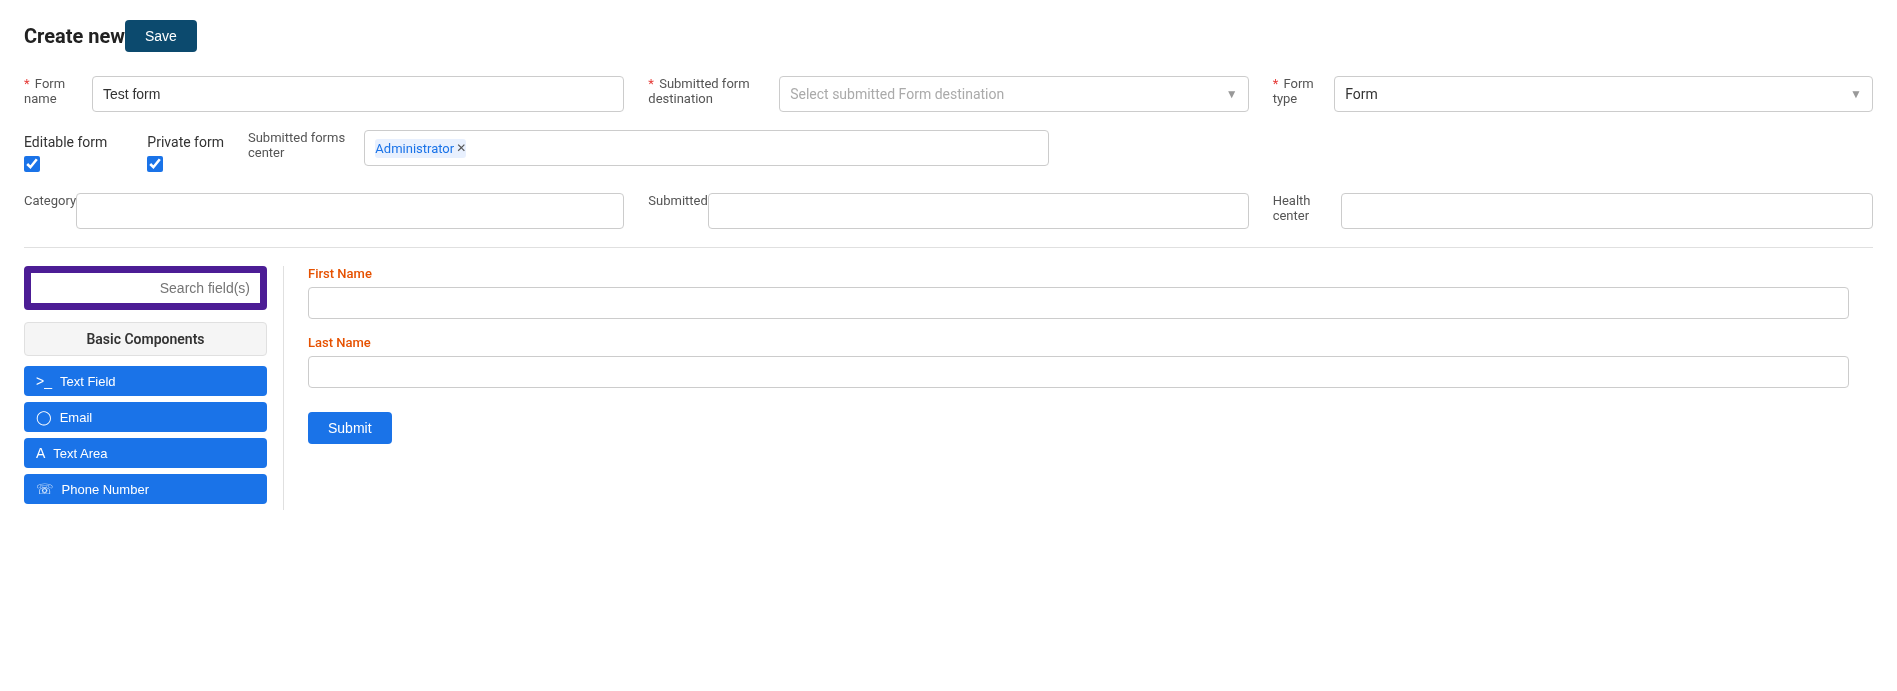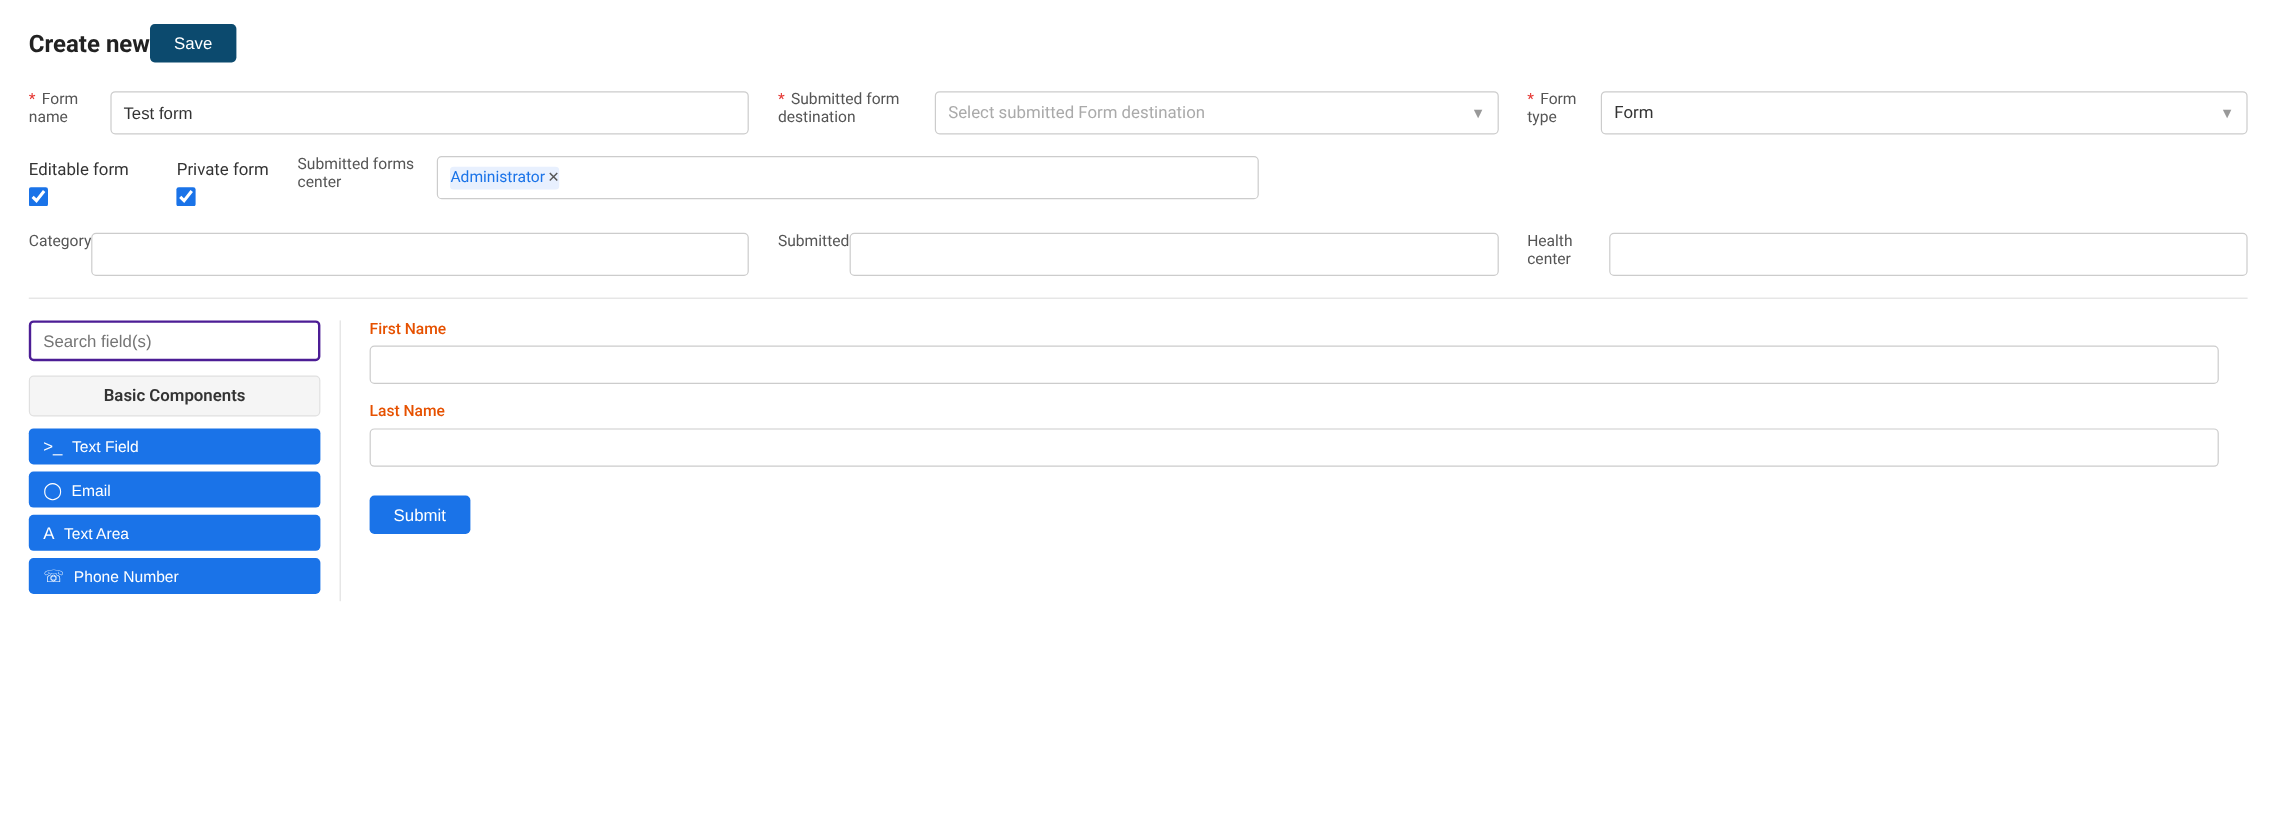--- a/index.html
+++ b/index.html
@@ -19,21 +19,21 @@
     .form-group .select-box .placeholder { color: #aaa; }
     .form-group .select-box .chevron { color: #999; font-size: 12px; }
     .form-group .select-box .value { color: #333; }
     .form-group .tag-input { display: flex; align-items: center; flex-wrap: wrap; gap: 4px; min-height: 36px; }
     .tag { background: #e8f0fe; color: #1a73e8; border-radius: 3px; padding: 2px 0; font-size: 13px; display: flex; align-items: center; gap: 2px; }
     .tag .remove { cursor: pointer; color: #555; font-size: 12px; }
     .checkbox-label { font-size: 14px; color: #333; }
     .divider { border: none; border-top: 1px solid #e0e0e0; margin: 18px 0; }
     .bottom-section { display: flex; gap: 0; }
     .sidebar { width: 260px; min-width: 260px; border-right: 1px solid #e0e0e0; padding-right: 16px; }
-    .sidebar-search { border: 2px solid #4c1d95; border-radius: 4px; padding: 7px 10px; font-size: 14px; width: 100%; margin-bottom: 12px; }
+    .sidebar-search { border: 7px solid #4c1d95; border-radius: 4px; padding: 7px 10px; font-size: 14px; width: 100%; margin-bottom: 12px; text-align: right; }
     .sidebar-section-title { background: #f5f5f5; border: 1px solid #e0e0e0; border-radius: 4px; padding: 8px 12px; font-size: 14px; font-weight: 600; color: #333; margin-bottom: 10px; text-align: center; }
     .component-btn { display: flex; align-items: center; gap: 8px; background: #1a73e8; color: #fff; border: none; border-radius: 4px; padding: 7px 12px; font-size: 13px; cursor: pointer; margin-bottom: 6px; width: 100%; text-align: left; }
     .component-btn .icon { font-size: 14px; }
     .form-canvas { flex: 1; padding: 0 24px; }
     .field-group { margin-bottom: 16px; }
     .field-label { font-size: 13px; font-weight: 500; margin-bottom: 6px; }
     .field-input { border: 1px solid #ccc; border-radius: 4px; padding: 7px 10px; font-size: 14px; width: 100%; background: #fff; }
     .submit-btn { background: #1a73e8; color: #fff; border: none; border-radius: 4px; padding: 8px 20px; font-size: 14px; cursor: pointer; margin-top: 8px; }
     .orange-label { color: #e65100; font-weight: 500; }
   </style>

